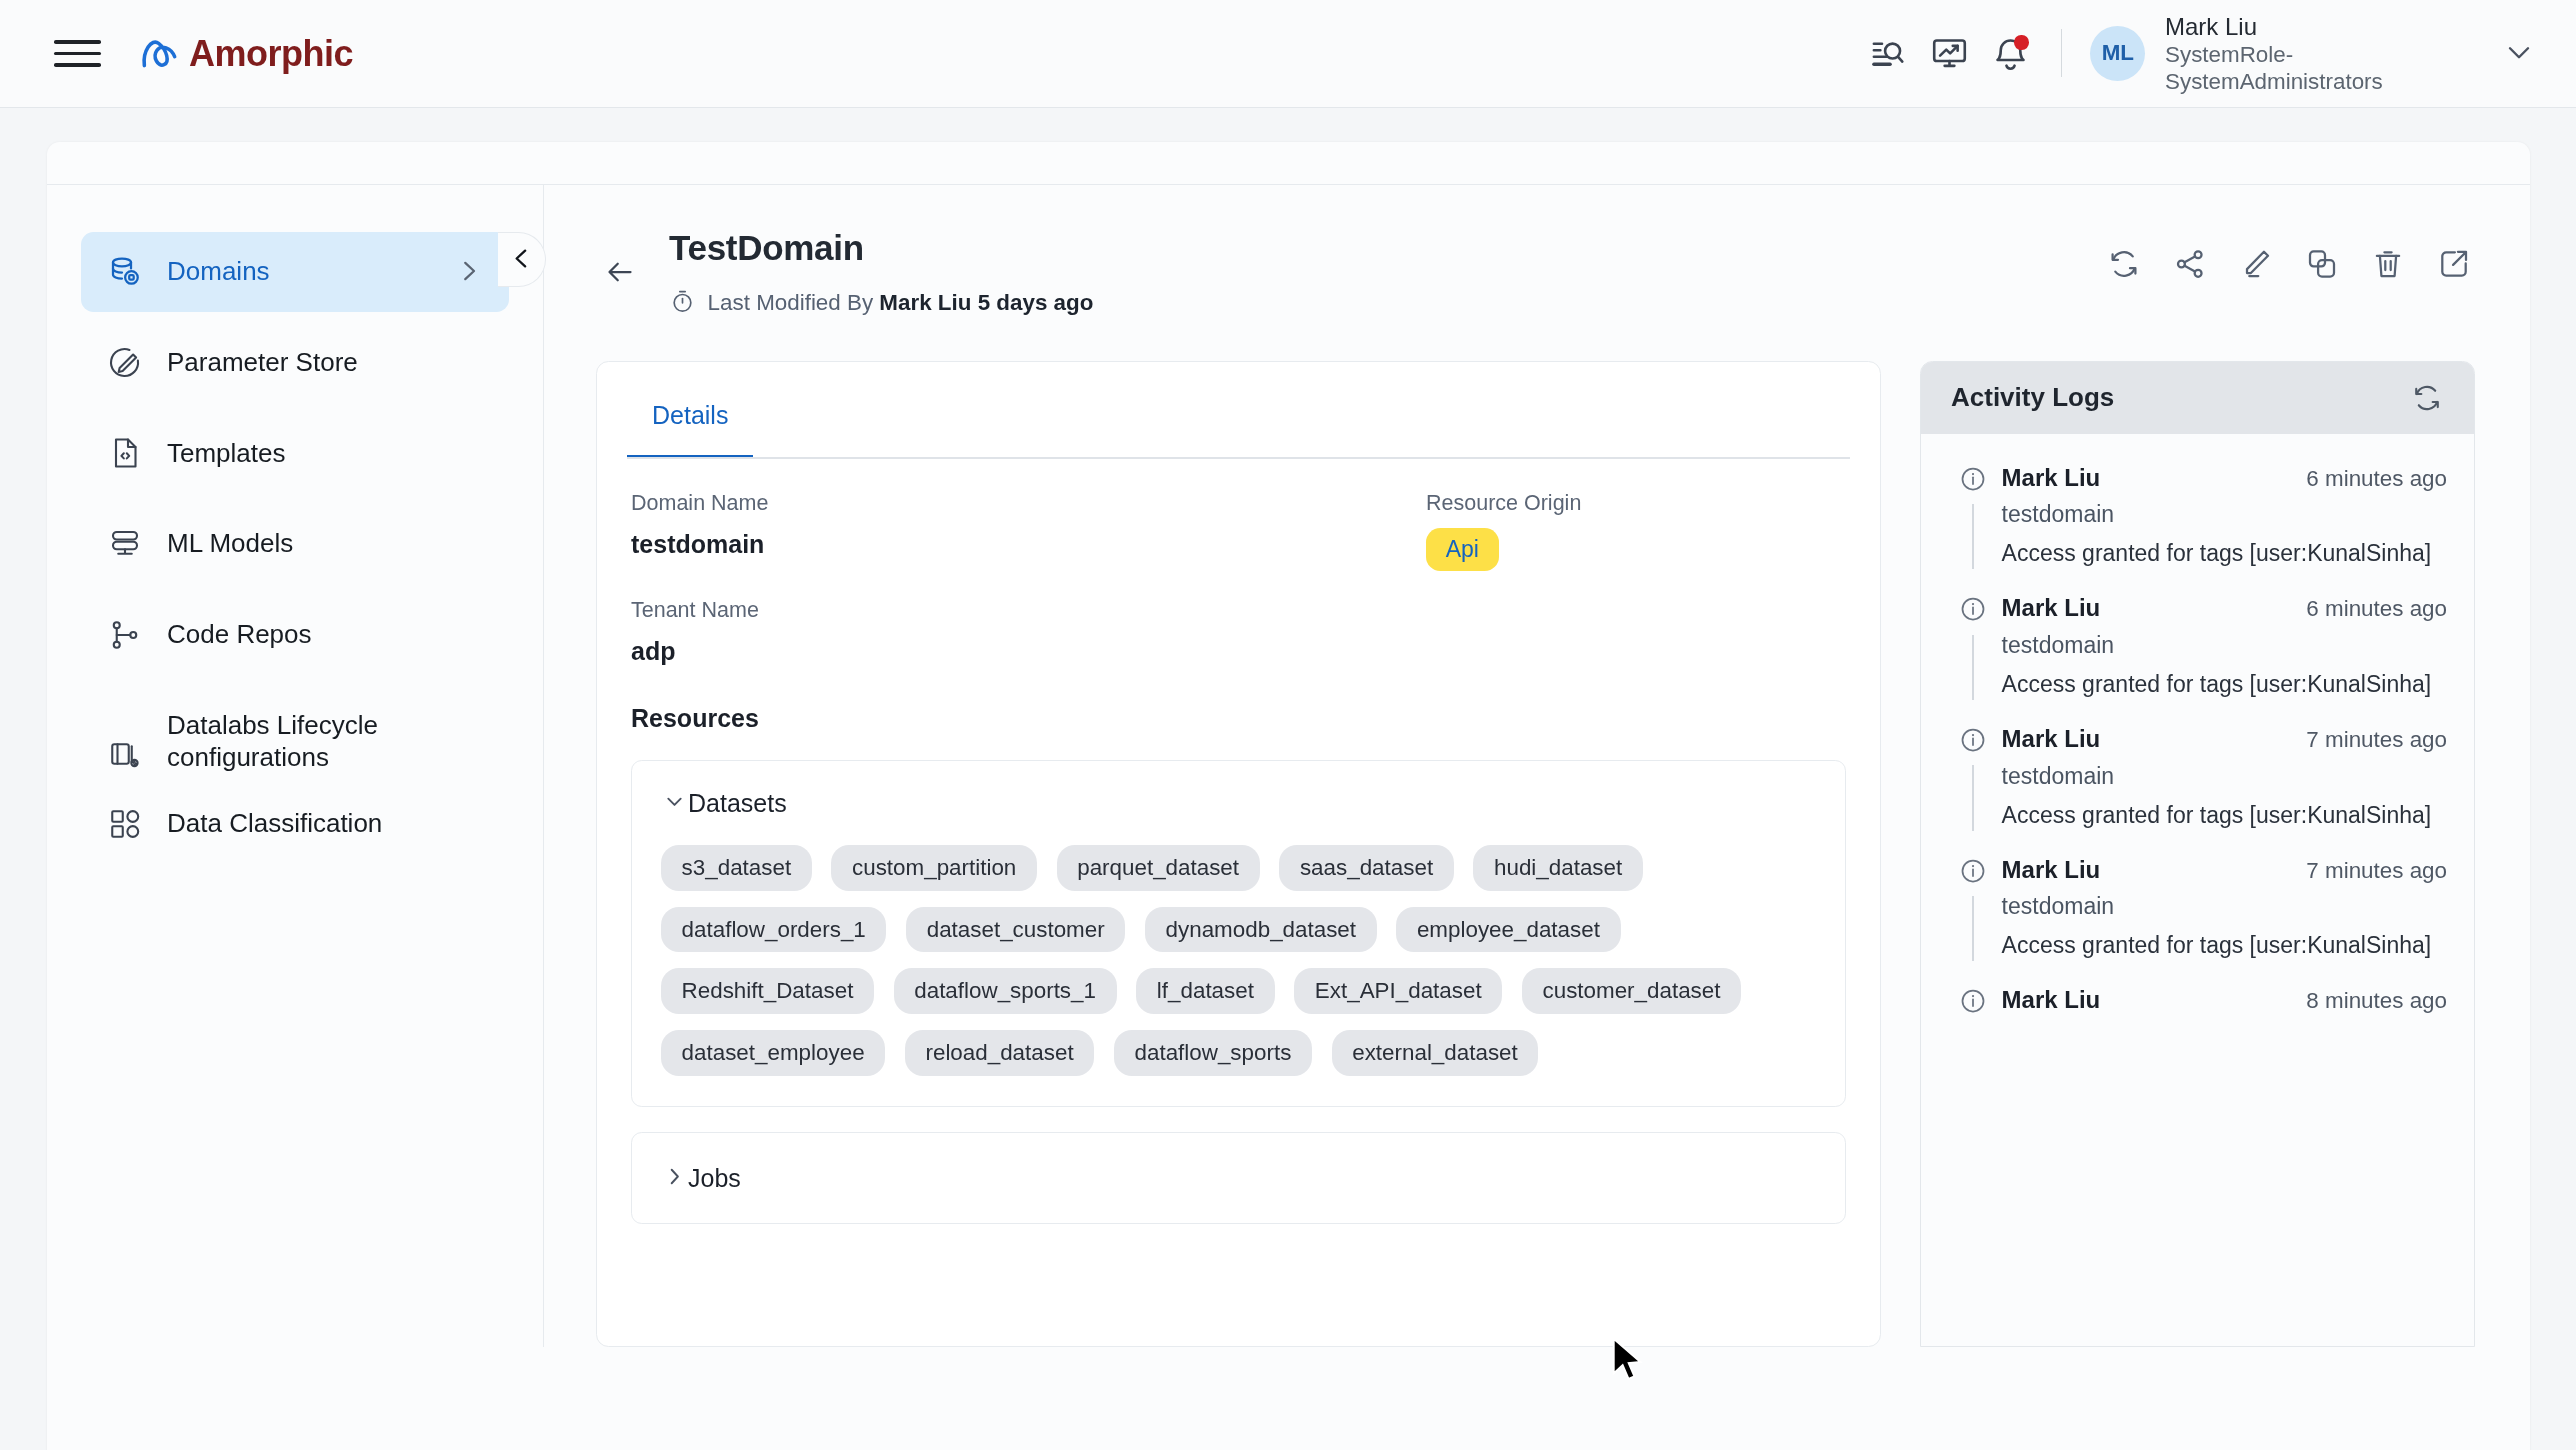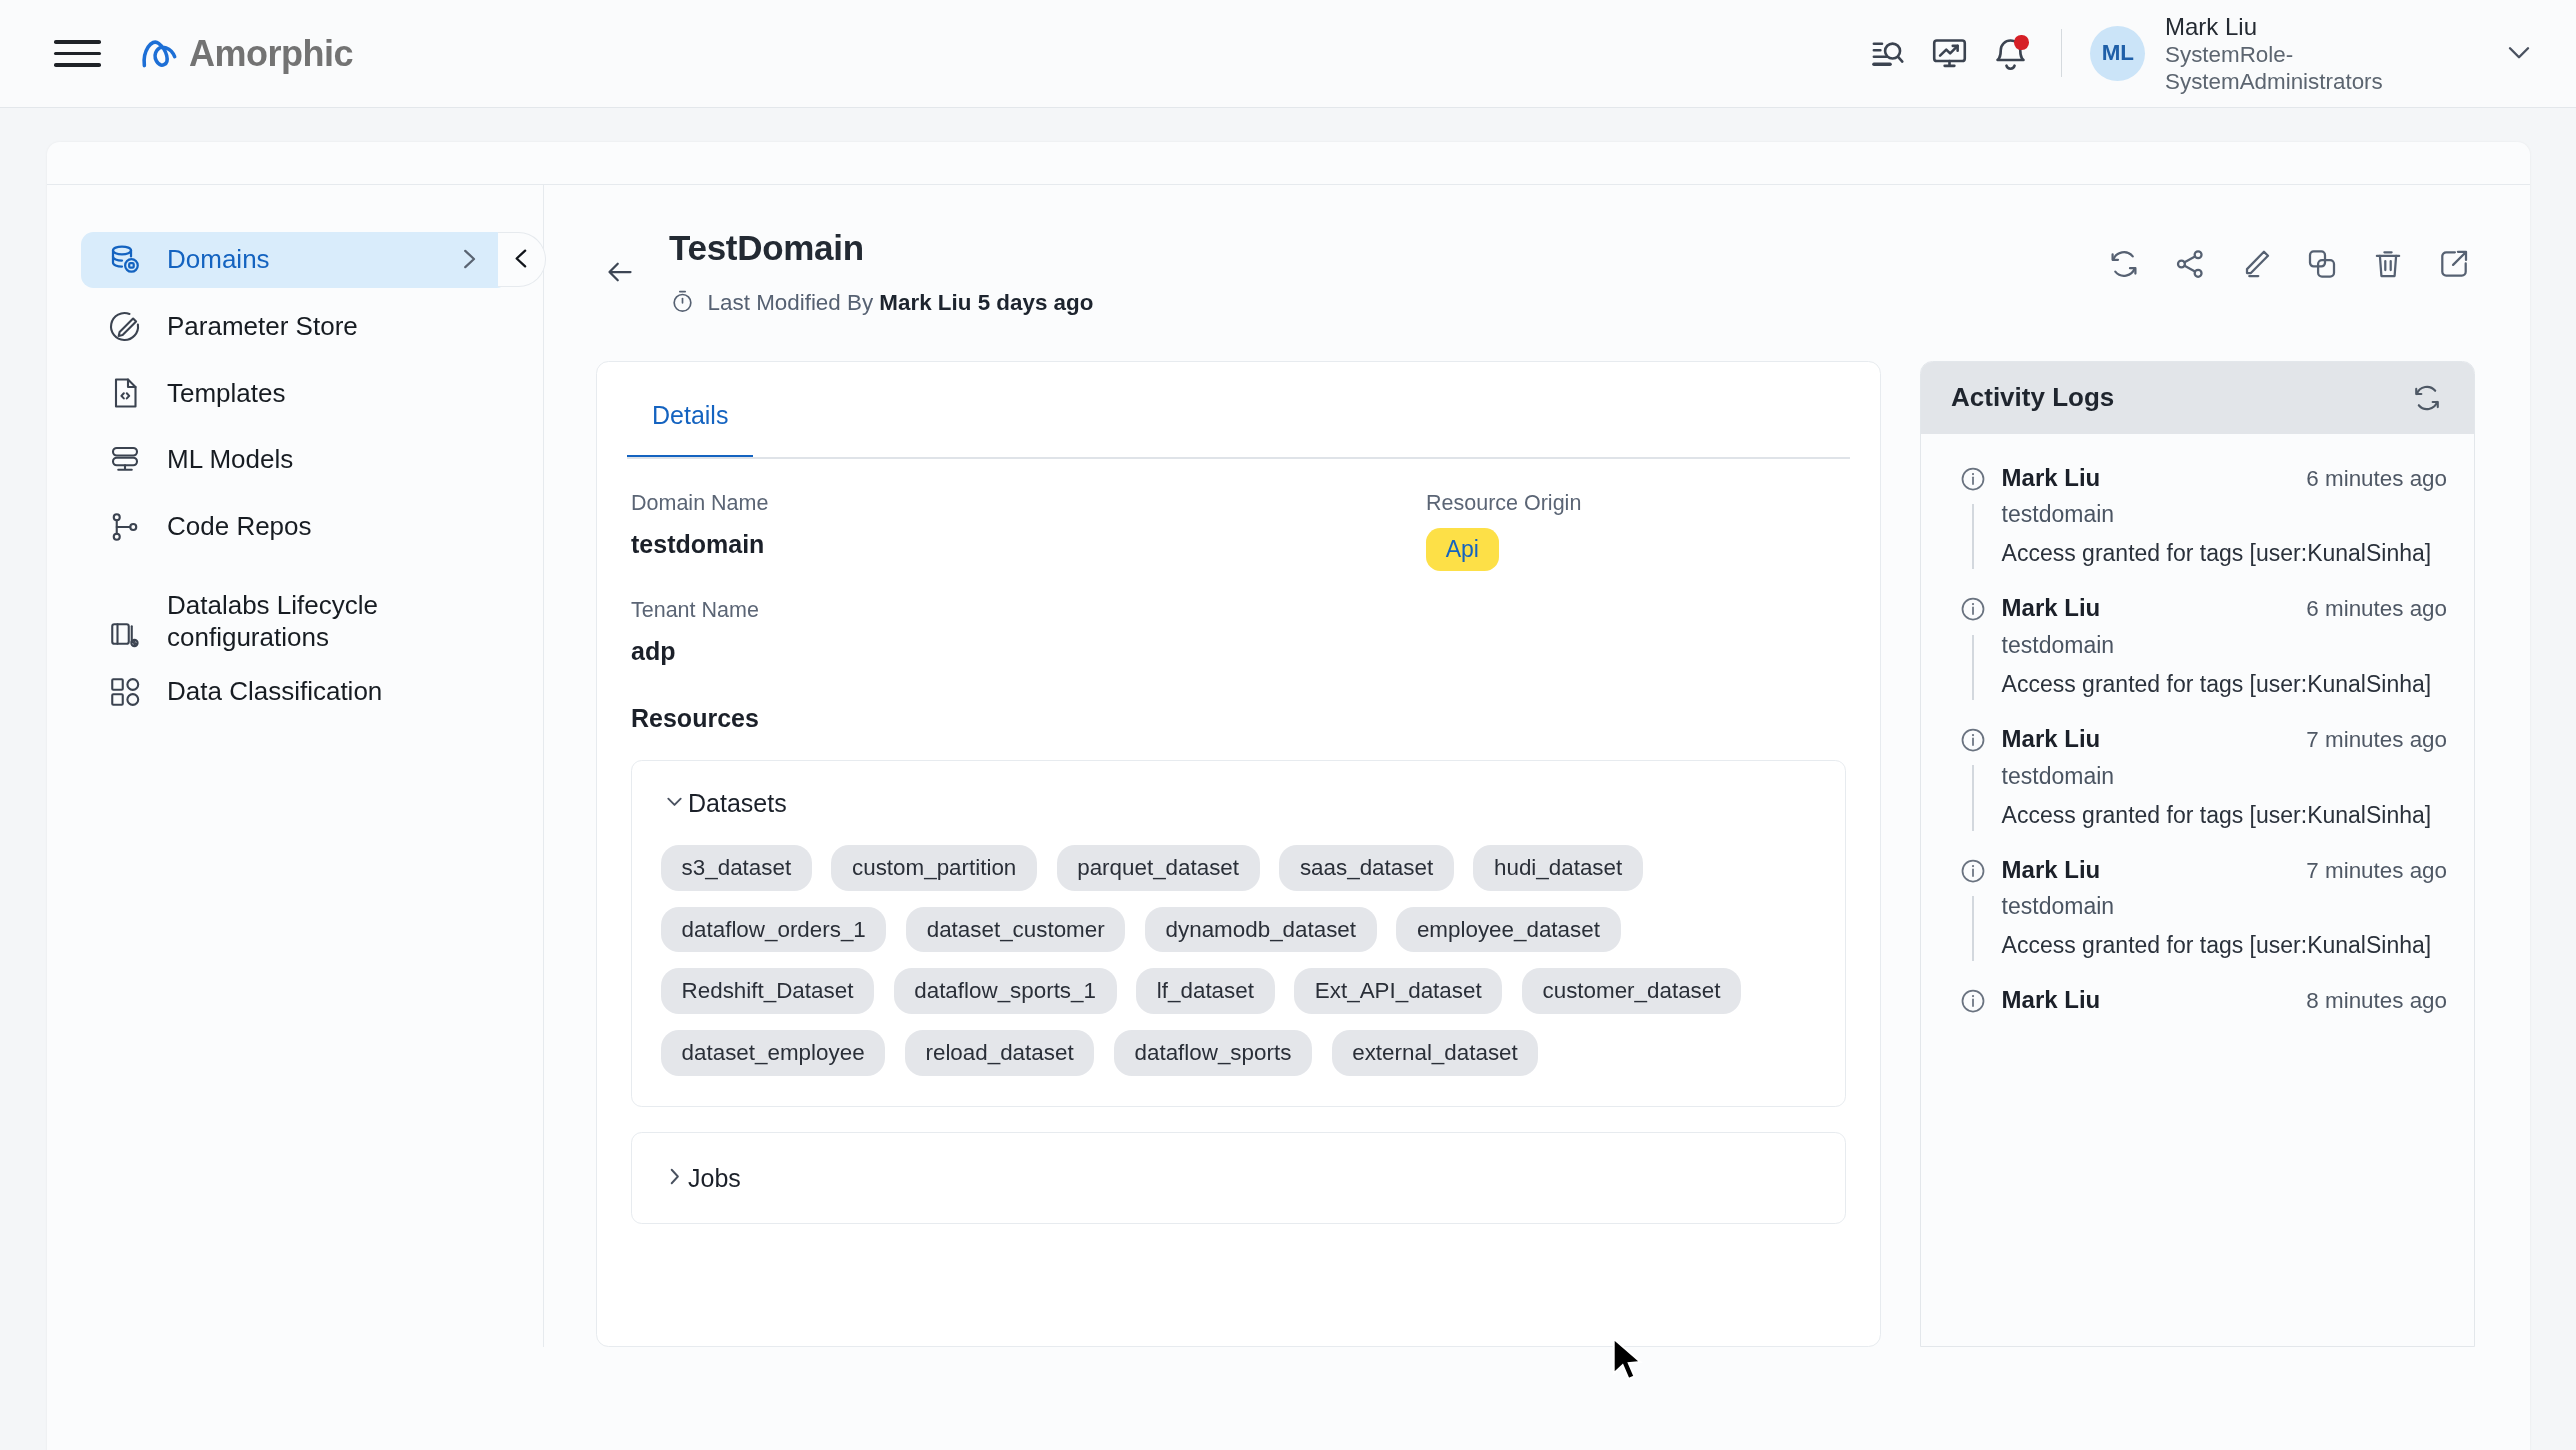--- a/index.html
+++ b/index.html
@@ -23,21 +23,21 @@
     margin-left: 54px; width: 47px; height: 36px;
     display: flex; flex-direction: column; justify-content: center; gap: 8px;
     cursor: pointer;
   }
   .hamburger span { display:block; height: 3.6px; background:#1f2328; border-radius:1.8px; }
   .brand {
     margin-left: 38px; display: flex; align-items: center; gap: 9px;
   }
   .brand-mark { width: 41px; height: 38px; }
   .brand-text {
-    font-size: 36px; font-weight: 700; color: #737373;
+    font-size: 36px; font-weight: 700; color: #7f1d1d;
     letter-spacing: -0.5px;
   }
 
   .topbar-right {
     margin-left: auto; display: flex; align-items: center;
     padding-right: 39px; gap: 0;
   }
   .icon-btn {
     width: 61px; height: 61px; display:flex; align-items:center; justify-content:center;
     cursor: pointer; position: relative;
@@ -82,21 +82,21 @@
 
   
   .leftnav {
     width: 497px; flex: 0 0 497px;
     border-right: 0.9px solid #e6eaee;
     padding-top: 47px;
     position: relative;
   }
   .nav-item {
     display: flex; align-items: center; gap: 23px;
-    height: 56px; margin: 0 34px; padding: 0 25px;
+    height: 80px; margin: 0 34px; padding: 0 25px;
     border-radius: 12.5px; cursor: pointer;
   }
   .nav-item.tall { height: 88px; align-items: flex-end; }
   .nav-item.active { background: #d9ecfb; }
   .nav-item + .nav-item { margin-top: 10.7px; }
   .nav-ico { width: 38px; height: 38px; flex: 0 0 38px; display:flex; align-items:center; justify-content:center; }
   .nav-label { font-size: 26px; color: #171c22; line-height: 1.22; }
   .nav-item.active .nav-label { color: #1463c0; }
   .nav-arrow { margin-left: auto; }
 

